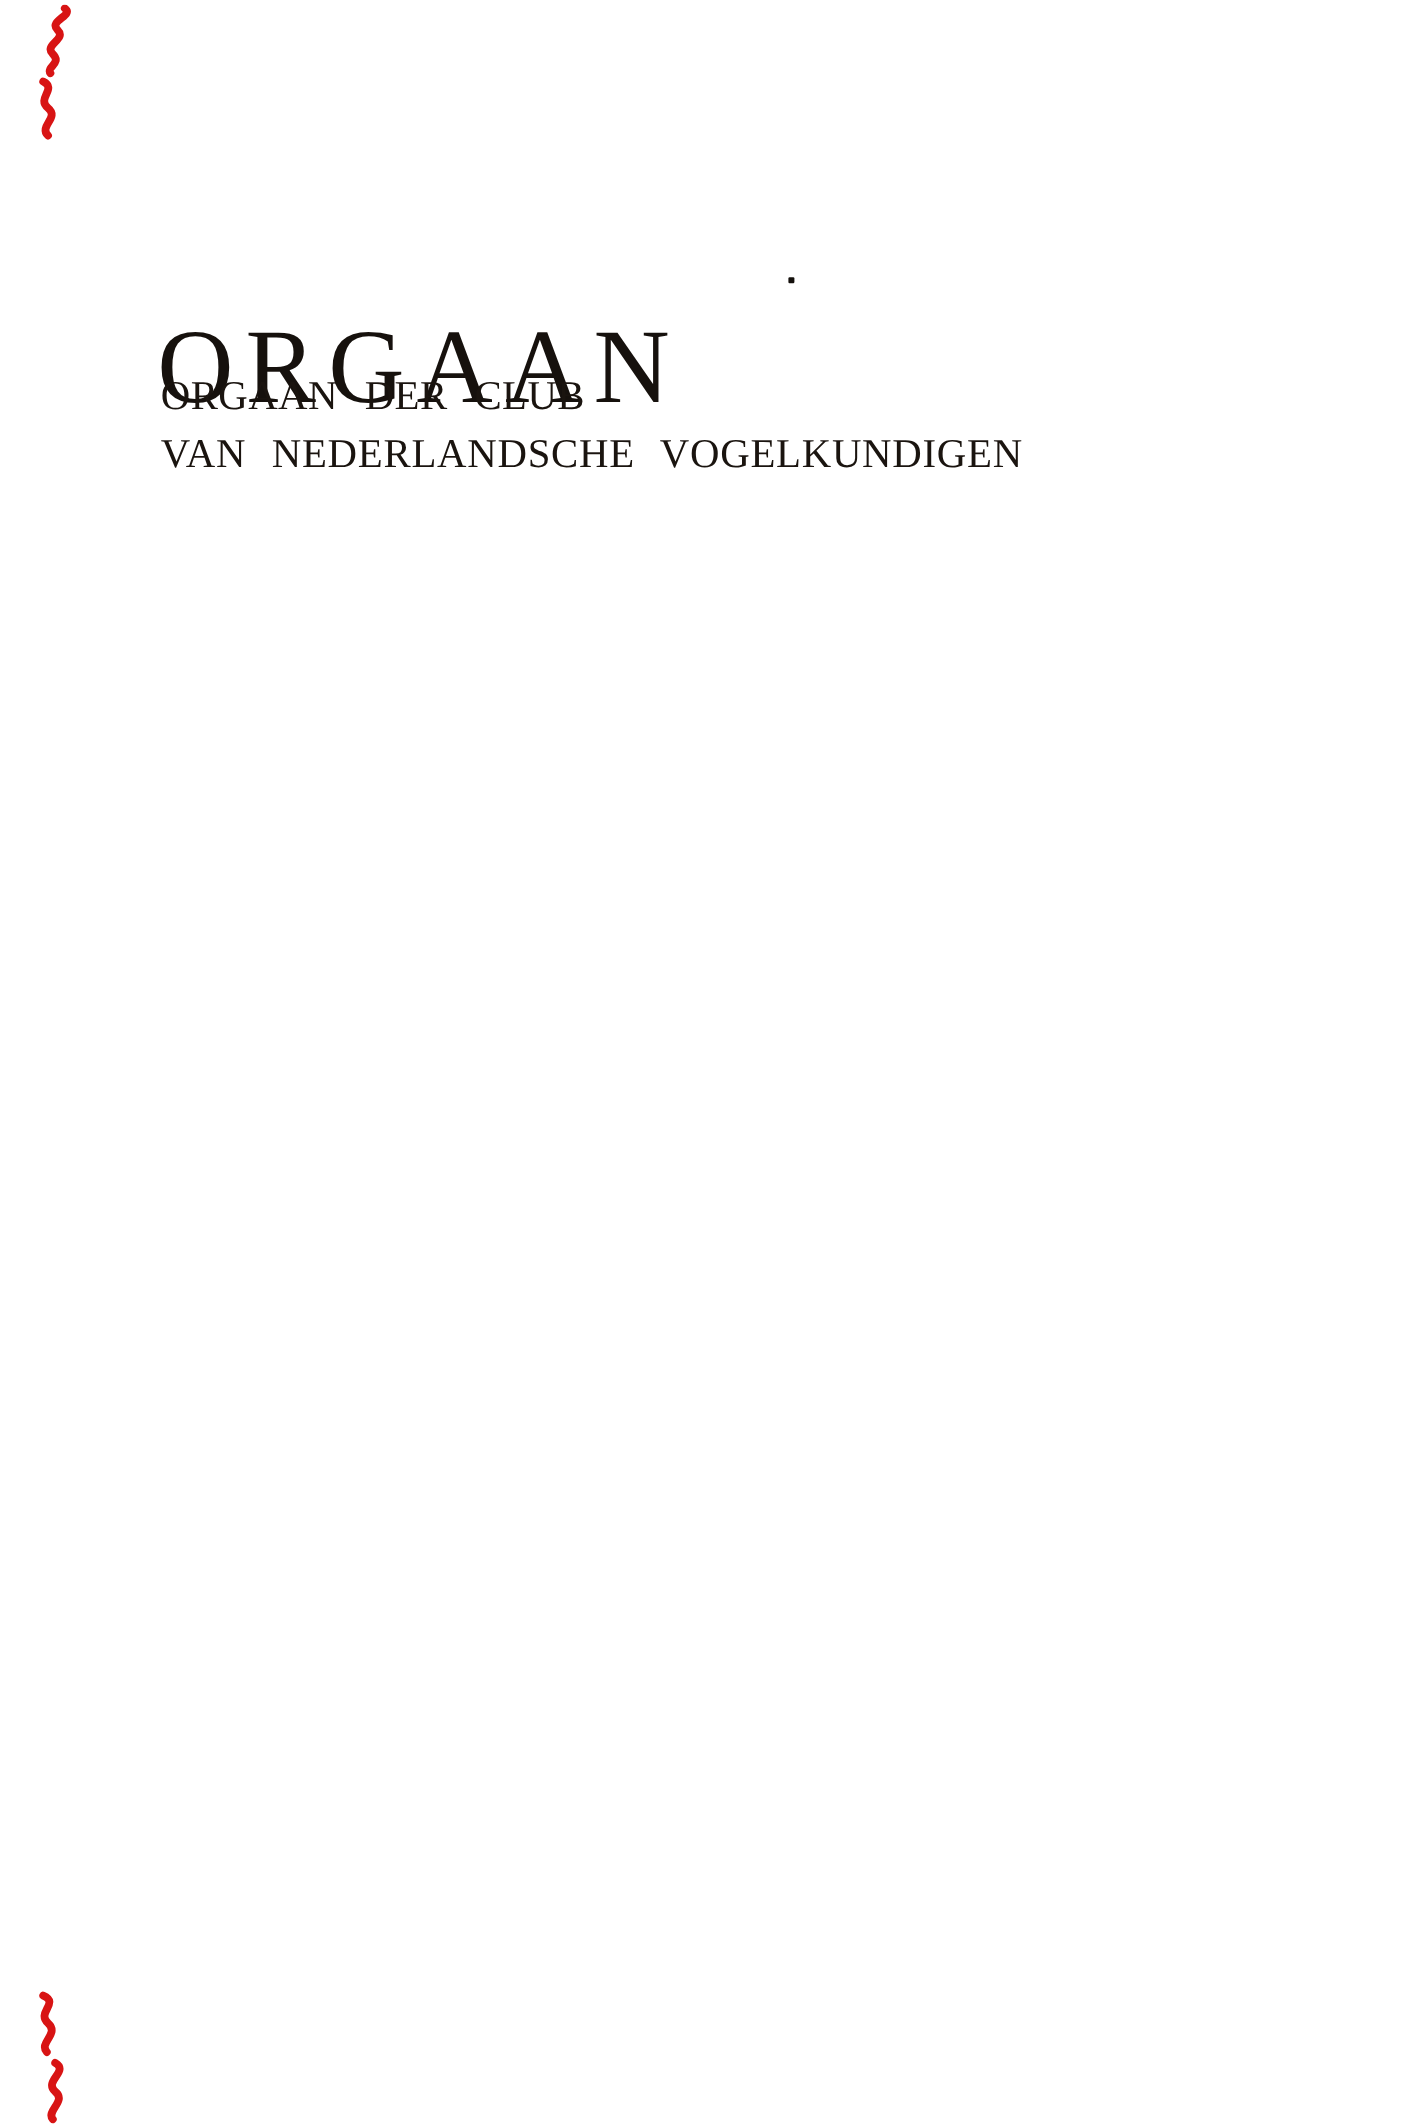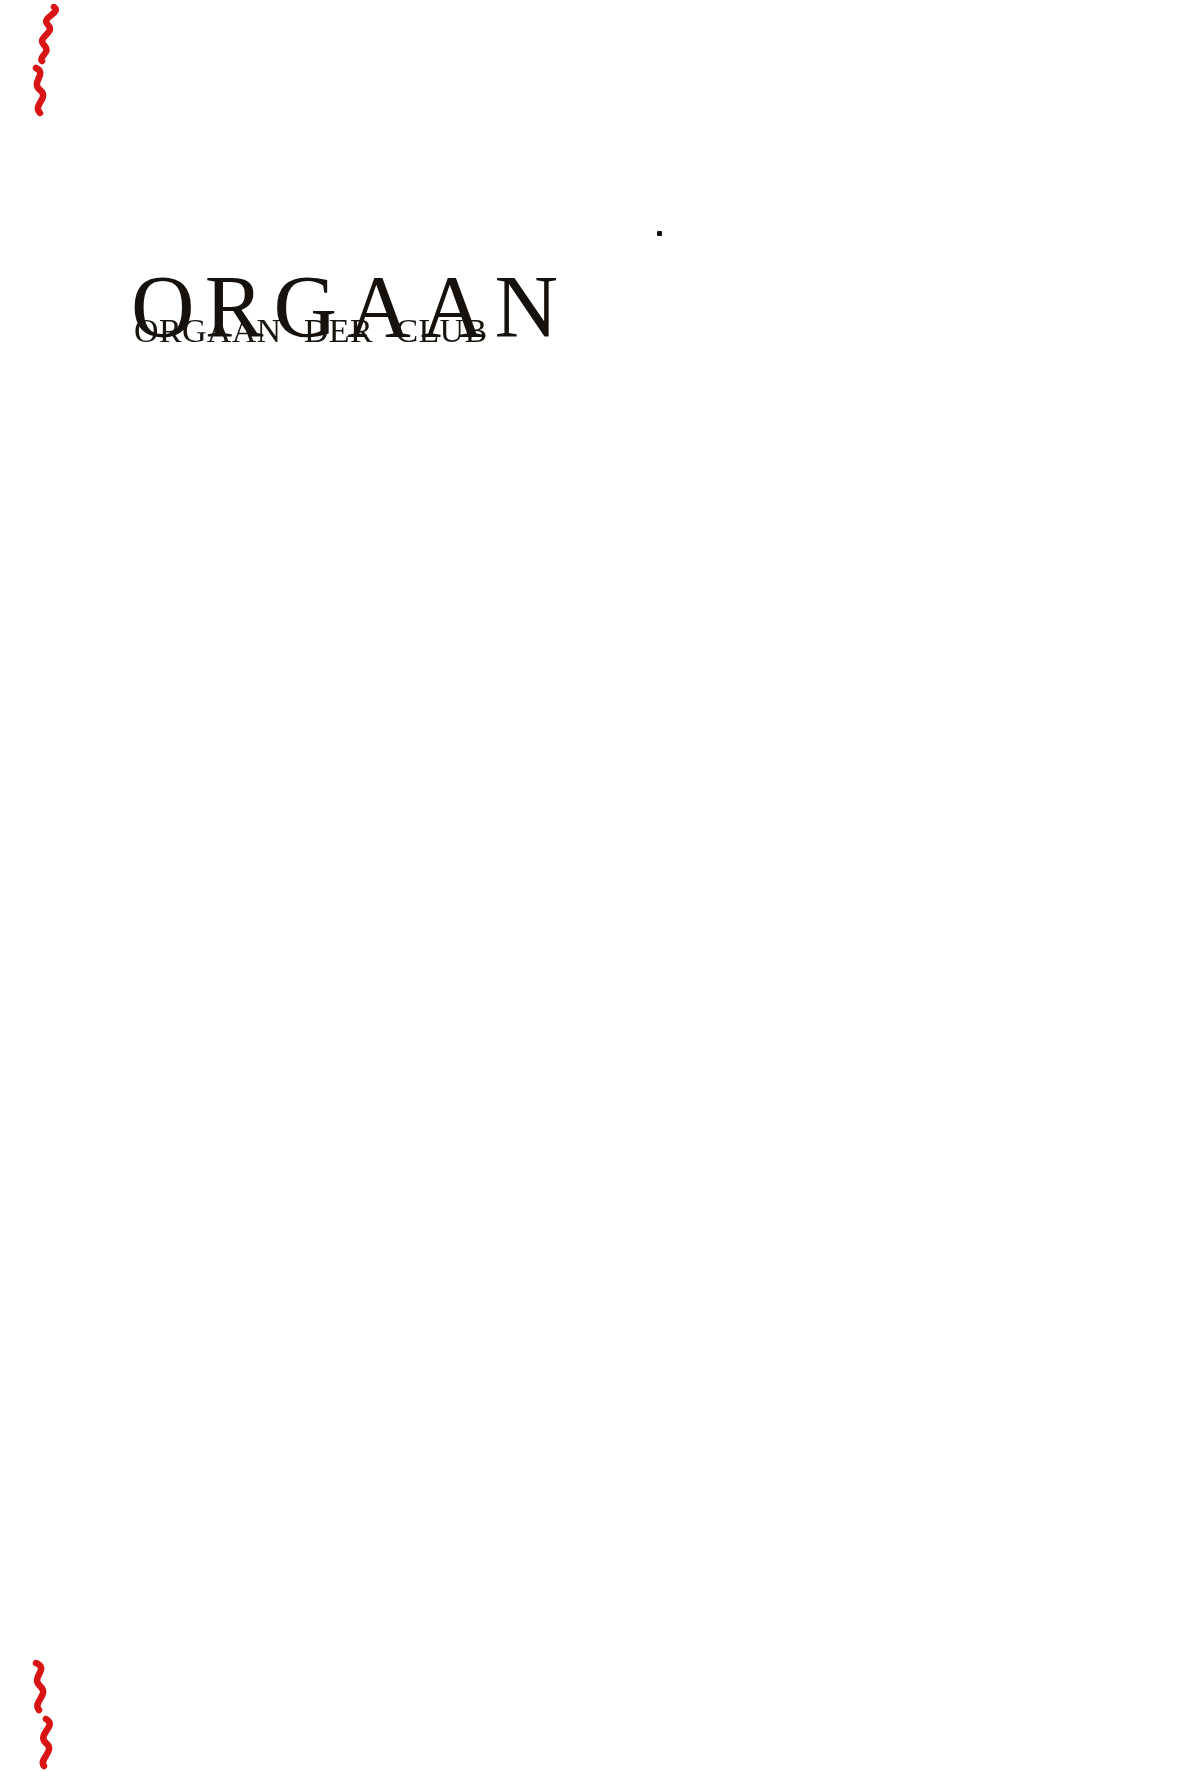--- a/index.html
+++ b/index.html
@@ -59,20 +59,21 @@
 </style>
 </head>
 <body>
 
 <div class="page">
 
   <h1 class="journal-title">ORGAAN</h1>
 
   <div class="subtitle">
     <div class="line1">ORGAAN DER CLUB</div>
+    <div class="line2">VAN NEDERLANDSCHE VOGELKUNDIGEN</div>
   </div>
 
   <div class="ink-dot"></div>
 
   <svg class="red-mark top" width="50" height="114" viewBox="0 0 50 114" aria-hidden="true">
     <path d="M30,3 C38,9 16,13 24,21 C32,29 12,33 20,41 C28,49 14,52 18,57" stroke="#d81414"></path>
     <path d="M12,64 C24,70 6,78 16,86 C26,94 8,101 16,109" stroke="#d81414"></path>
   </svg>
 
   <svg class="red-mark bottom" width="52" height="112" viewBox="0 0 52 112" aria-hidden="true">

